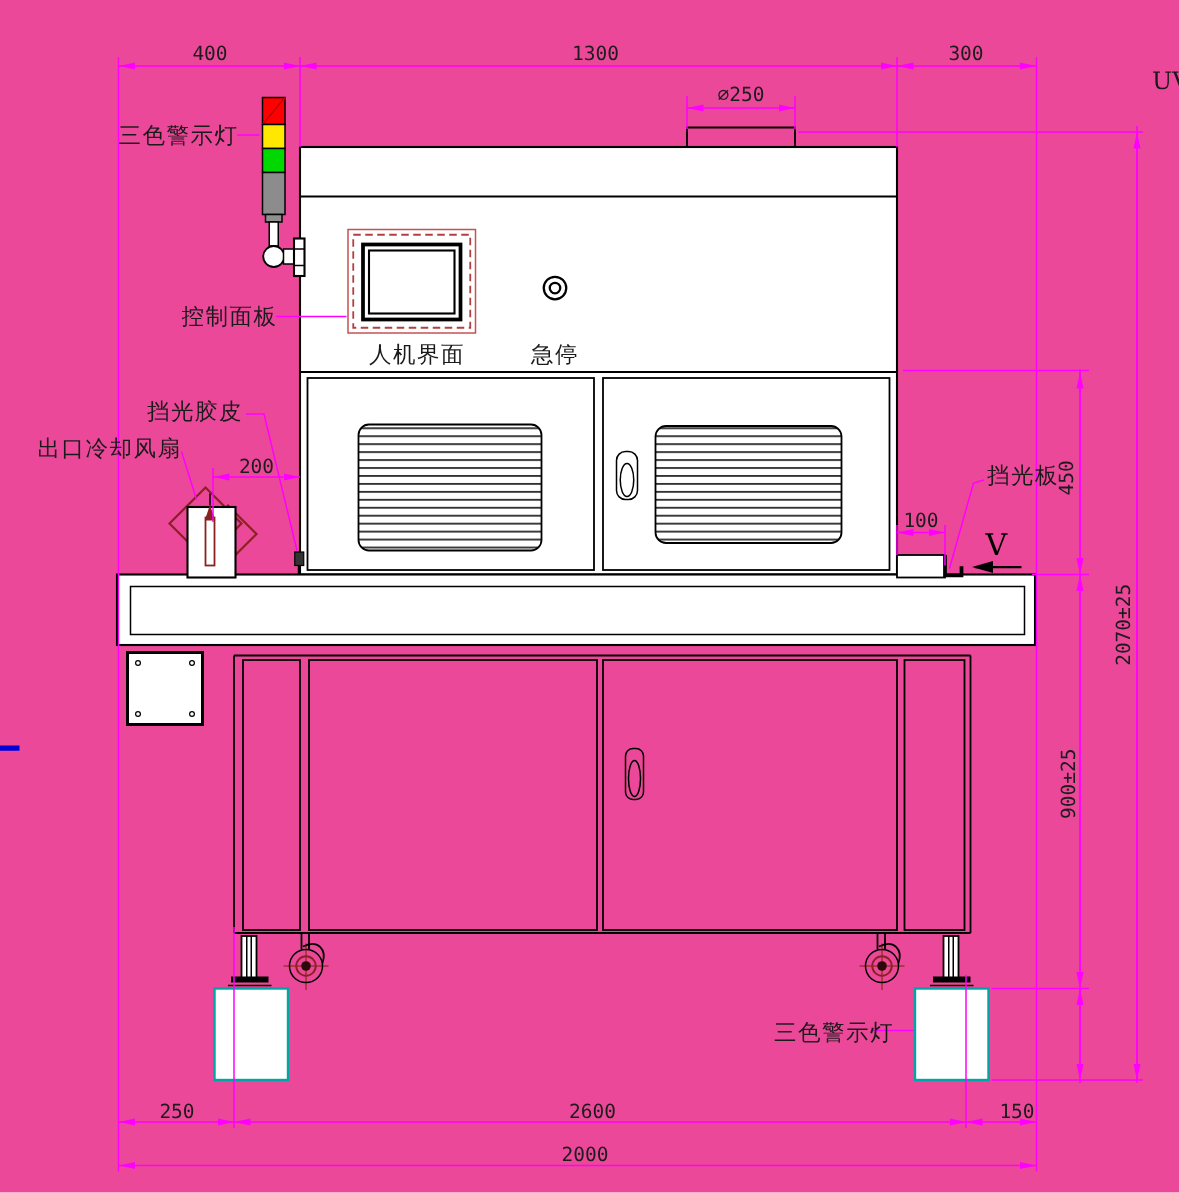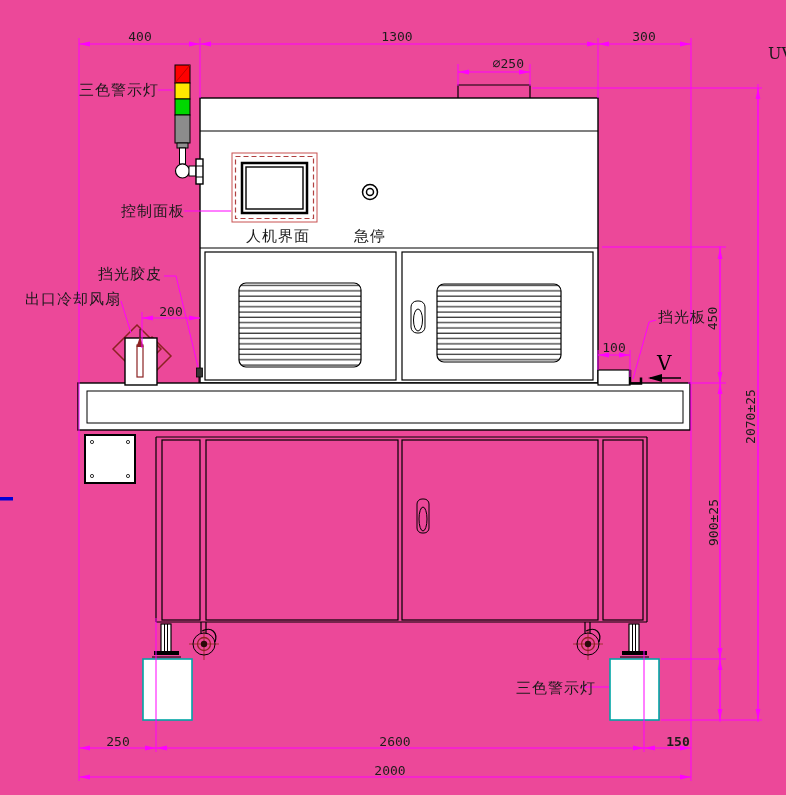--- a/index.html
+++ b/index.html
@@ -209,21 +209,21 @@
     <polyline points="164,276 176,276 198,367"></polyline>
     <line x1="121" y1="301" x2="131" y2="333"></line>
     <polyline points="656,320 649,322 633,379"></polyline>
     <line x1="581" y1="687" x2="609" y2="687"></line>
   </g>
 </svg>
 
 <div class="dim" style="left:115px;top:30px;width:50px;">400</div>
 <div class="dim" style="left:367px;top:30px;width:60px;">1300</div>
 <div class="dim" style="left:619px;top:30px;width:50px;">300</div>
-<div class="dim" style="left:464px;top:57px;width:60px;text-align:right;">∅250</div>
+<div class="dim" style="left:464px;top:57px;width:60px;">∅250</div>
 <div class="corner serif" style="left:768px;top:46px;width:40px;">UV</div>
 
 <div class="lbl" style="left:79px;top:82px;width:80px;">三色警示灯</div>
 <div class="lbl" style="left:121px;top:203px;width:62px;">控制面板</div>
 <div class="lbl" style="left:246px;top:228px;width:64px;">人机界面</div>
 <div class="lbl" style="left:352px;top:228px;width:36px;">急停</div>
 <div class="lbl" style="left:98px;top:266px;width:62px;">挡光胶皮</div>
 <div class="lbl" style="left:25px;top:291px;width:94px;">出口冷却风扇</div>
 <div class="lbl" style="left:658px;top:309px;width:48px;">挡光板</div>
 <div class="lbl" style="left:516px;top:680px;width:62px;">三色警示灯</div>
@@ -232,16 +232,16 @@
 <div class="dim" style="left:594px;top:341px;width:40px;">100</div>
 <div class="vmark serif" style="left:657px;top:353px;">V</div>
 
 <div class="dim rot" style="left:692px;top:312px;width:40px;">450</div>
 <div class="dim rot" style="left:714px;top:410px;width:72px;">2070±25</div>
 <div class="dim rot" style="left:681px;top:516px;width:64px;">900±25</div>
 <div class="dim rot" style="left:694px;top:682px;width:40px;"></div>
 
 <div class="dim" style="left:96px;top:735px;width:44px;">250</div>
 <div class="dim" style="left:370px;top:735px;width:50px;">2600</div>
-<div class="dim" style="left:646px;top:735px;width:64px;font-weight:bold;">150</div>
+<div class="dim" style="left:646px;top:735px;width:64px;">150</div>
 <div class="dim" style="left:363px;top:764px;width:54px;">2000</div>
 
 </div>
 
 </body></html>

